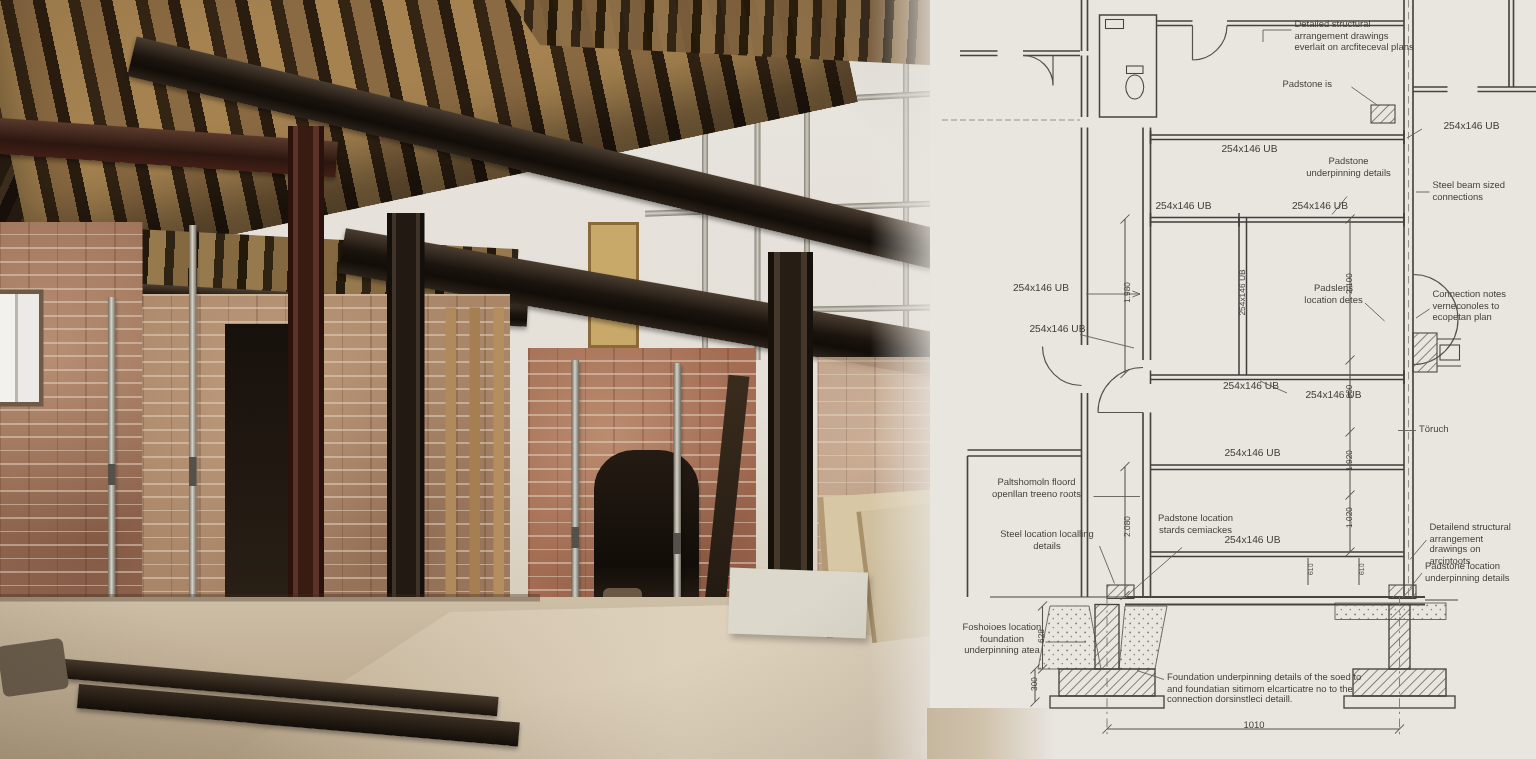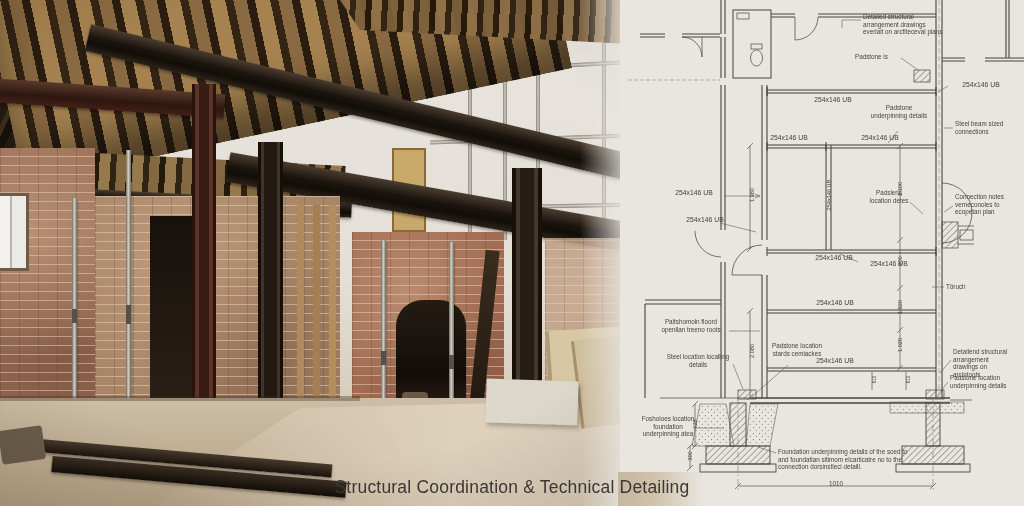--- a/index.html
+++ b/index.html
@@ -257,14 +257,13 @@
     <div class="dim" style="left:262px;top:342px">1.020</div>
     <div class="dim" style="left:114px;top:192px">1.980</div>
     <div class="dim" style="left:114px;top:348px">2.080</div>
     <div class="dim" style="left:57px;top:421px">628</div>
     <div class="dim" style="left:52px;top:453px">300</div>
     <div class="dim" style="left:236px;top:377px;font-size:4.6px">610</div>
     <div class="dim" style="left:270px;top:377px;font-size:4.6px">610</div>
     <div class="note c" style="left:200px;top:480px;width:32px">1010</div>
   </div>
 
-  <div class="caption">Structural Coordination &amp; Technical Detailing</div>
 </div>
 
 </body></html>

